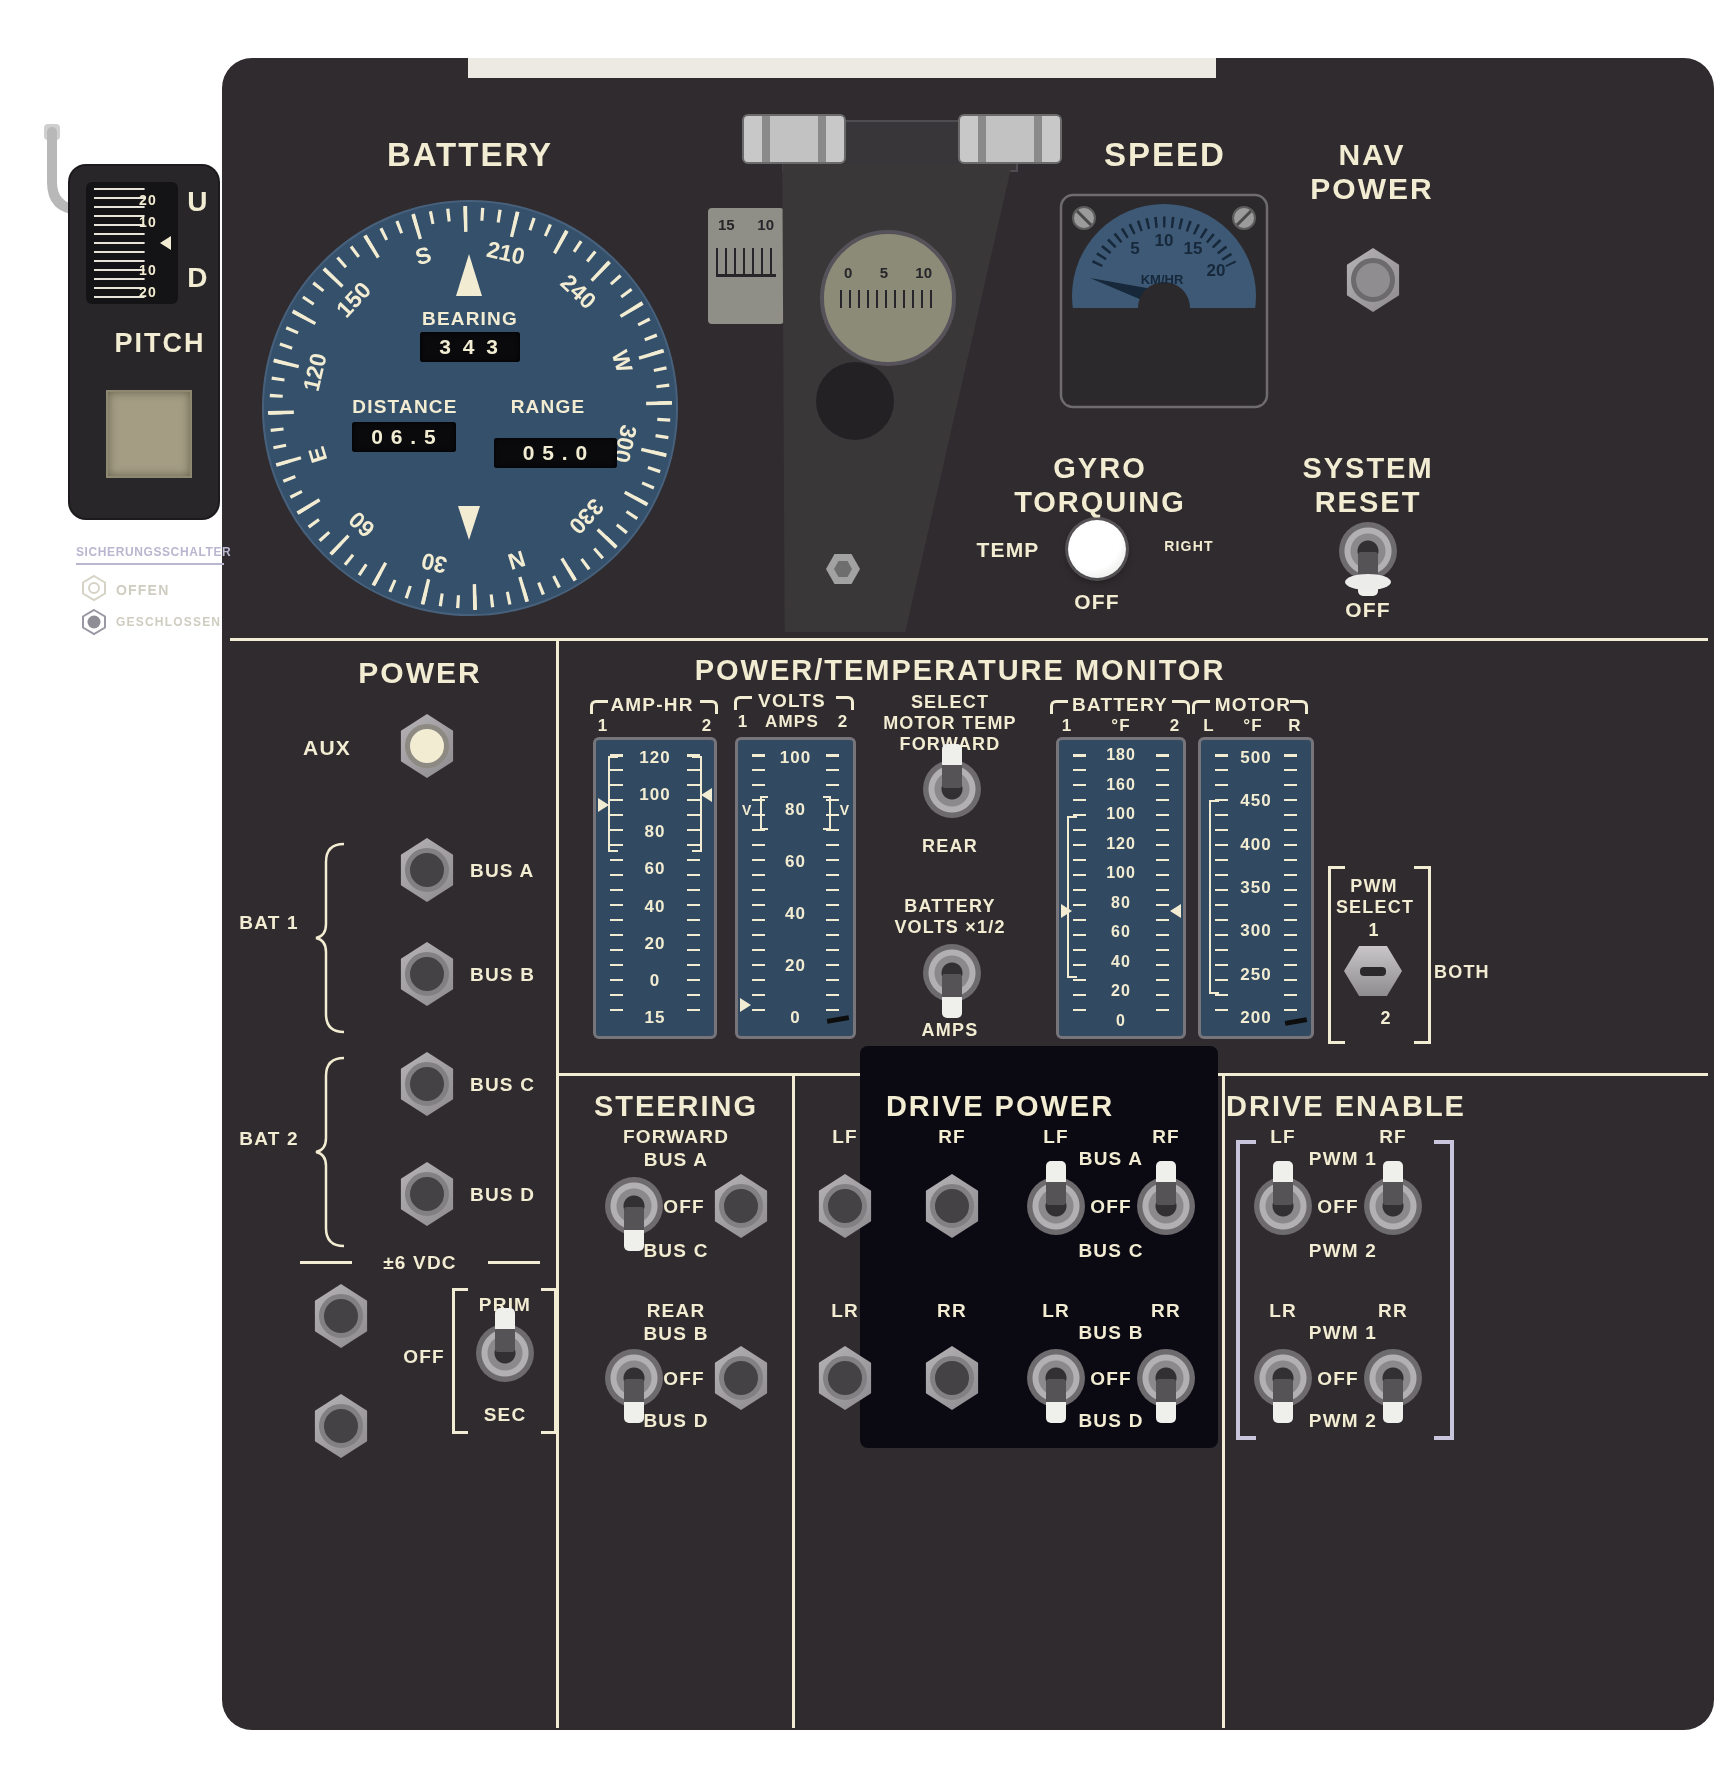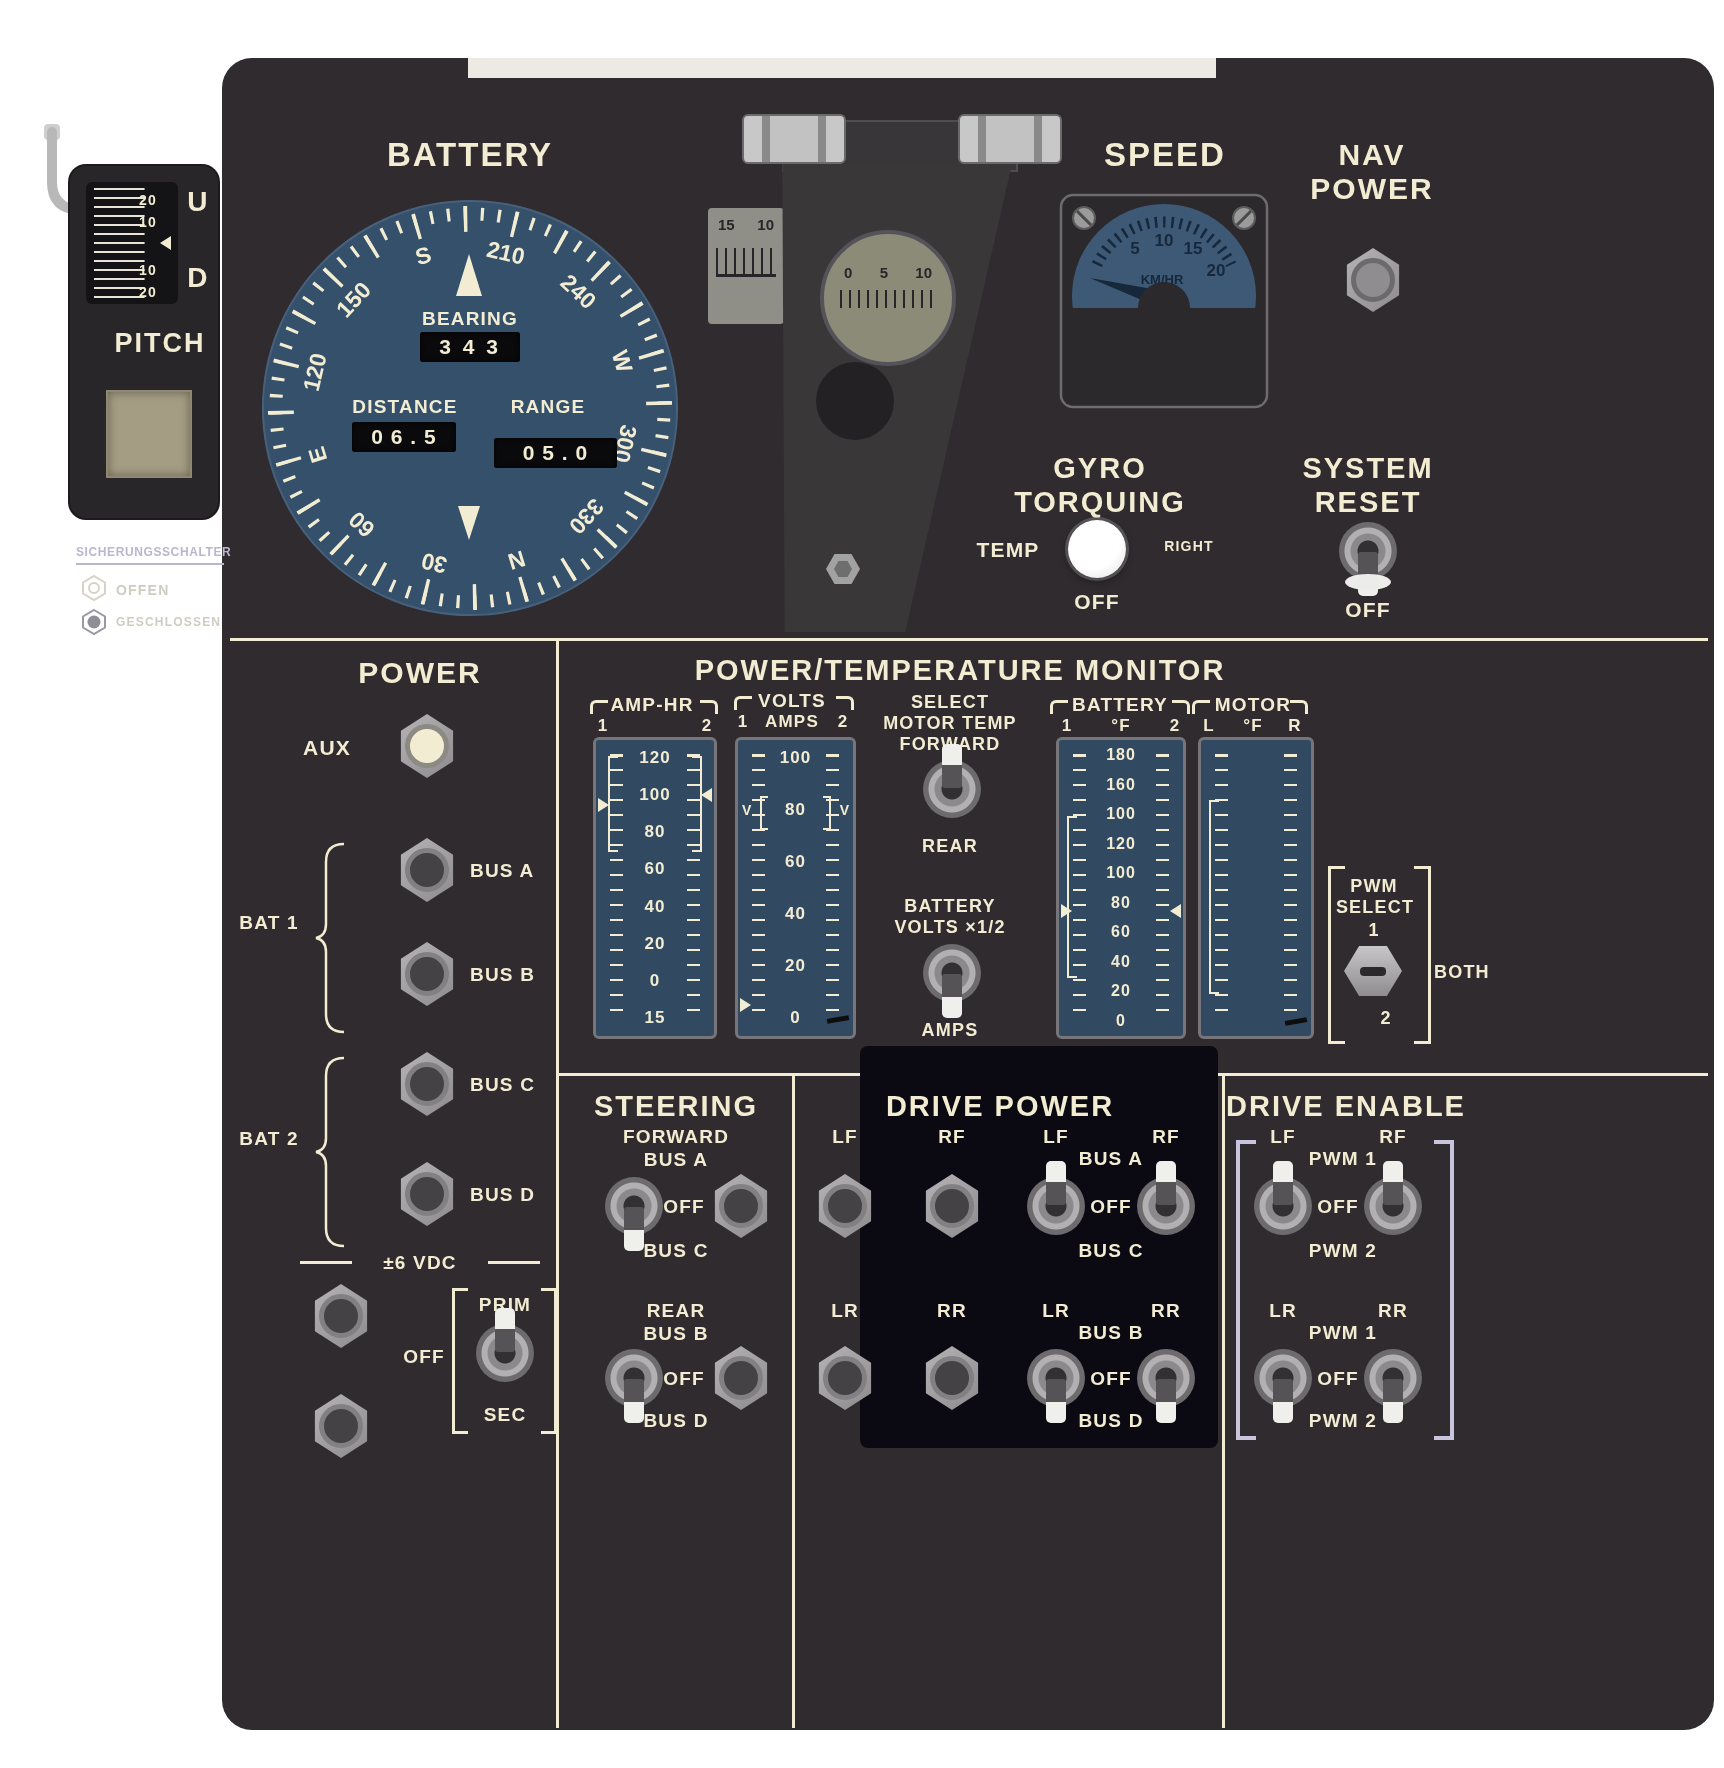--- a/index.html
+++ b/index.html
@@ -360,20 +360,29 @@
     <div class="ptr-l" style="right:2px;top:164px;"></div>
   </div>
 
   <div class="hook l" style="left:1192px;top:700px;"></div>
   <div class="t" style="left:1193px;top:694px;width:120px;">MOTOR</div>
   <div class="hook r" style="left:1290px;top:700px;"></div>
   <div class="t" style="left:1194px;top:716px;width:30px;font-size:17px;">L</div>
   <div class="t" style="left:1236px;top:716px;width:34px;font-size:17px;">°F</div>
   <div class="t" style="left:1280px;top:716px;width:30px;font-size:17px;">R</div>
   <div class="meter" style="left:1198px;top:737px;width:110px;height:296px;">
+    <div class="mlabels">
+      <div>500</div>
+        <div>450</div>
+      <div>400</div>
+        <div>350</div>
+      <div>300</div>
+        <div>250</div>
+      <div>200</div>
+    </div>
     <div class="mbrk" style="left:8px;top:60px;width:8px;height:190px;border-width:2px 0 2px 2px;"></div>
     <div class="needle-dark" style="right:4px;bottom:12px;"></div>
   </div>
 
   <div class="cbrk" style="left:1328px;top:866px;width:14px;height:172px;border-width:3px 0 3px 3px;"></div>
   <div class="cbrk" style="left:1414px;top:866px;width:14px;height:172px;border-width:3px 3px 3px 0;"></div>
   <div class="t" style="left:1344px;top:876px;width:60px;font-size:18px;">PWM</div>
   <div class="t" style="left:1330px;top:897px;width:90px;font-size:18px;">SELECT</div>
   <div class="t" style="left:1344px;top:920px;width:60px;font-size:18px;">1</div>
   <div class="pwm-switch" style="left:1344px;top:946px;">

